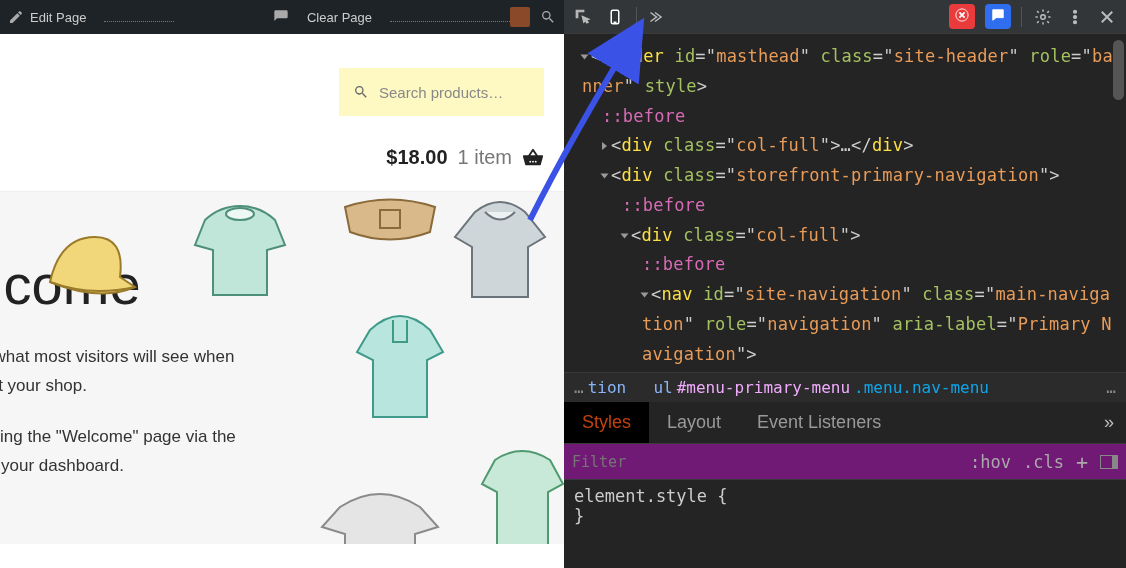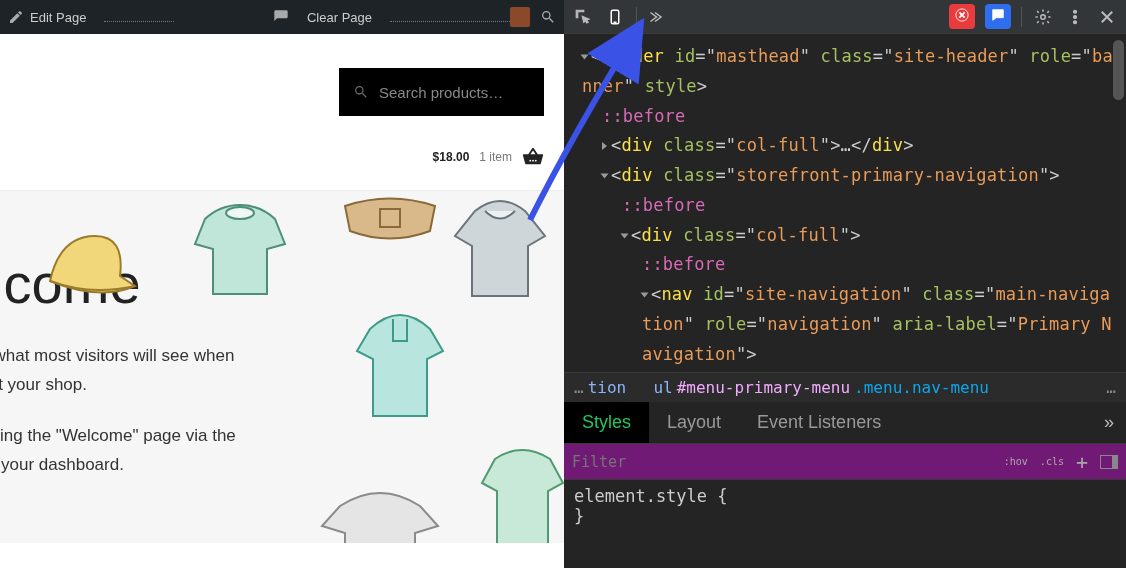--- a/index.html
+++ b/index.html
@@ -9,24 +9,24 @@
   
   .site { width: 564px; height: 568px; position: relative; background: #fff; }
   .adminbar { height: 34px; background: #1d2327; color: #ccc; display: flex; align-items: center; padding: 0 8px; font-size: 13px; }
   .adminbar .gap { flex: 1; }
   .adminbar .ab-item { display: flex; align-items: center; gap: 6px; margin-right: 18px; cursor: pointer; }
   .adminbar .dotted { width: 70px; height: 10px; border-bottom: 1px dotted #777; }
   .adminbar svg { width: 16px; height: 16px; fill: #aaa; }
   .avatar { width: 20px; height: 20px; background: #8a4a2a; border-radius: 2px; margin-right: 10px; }
 
   .searchrow { display: flex; justify-content: flex-end; padding: 34px 20px 20px; }
-  .searchbox { width: 205px; height: 48px; background: #000000; display: flex; align-items: center; padding: 0 14px; color: #888; font-size: 15px; gap: 10px; }
+  .searchbox { width: 205px; height: 48px; background: #fef9c3; display: flex; align-items: center; padding: 0 14px; color: #888; font-size: 15px; gap: 10px; }
   .searchbox svg { width: 16px; height: 16px; fill: #666; }
 
-  .cartrow { display: flex; justify-content: flex-end; align-items: center; padding: 10px 20px 22px; gap: 10px; color: #444; font-size: 12px; border-bottom: 1px solid #eee; }
+  .cartrow { display: flex; justify-content: flex-end; align-items: center; padding: 10px 20px 22px; gap: 10px; color: #444; font-size: 20px; border-bottom: 1px solid #eee; }
   .cartrow .price { font-weight: 700; color: #222; }
   .cartrow .count { color: #777; }
   .cartrow svg { width: 22px; height: 22px; fill: #222; }
 
   .hero { position: relative; height: 352px; background: #f6f6f6; overflow: hidden; padding: 60px 0 0 0; }
   .hero h1 { font-size: 56px; font-weight: 400; color: #222; margin-left: -40px; }
   .hero p { font-size: 17px; color: #333; margin-left: -50px; margin-top: 26px; line-height: 1.7; }
   .hero p.p2 { margin-top: 22px; }
 
   .doodle { position: absolute; }
@@ -59,26 +59,26 @@
   .be { color:#d76bb5; } 
   .el { color:#ccc; }
   .ind1 { padding-left: 20px; } .ind2 { padding-left: 40px; } .ind3 { padding-left: 60px; }
 
   .crumbs { height: 30px; background: #2b2b2b; border-top:1px solid #3a3a3a; display:flex; align-items:center; padding: 0 10px; font-size:16px; gap:4px; color:#bbb; }
   .crumbs .e { color:#888; }
   .crumbs .sel { color:#f0abfc; }
 
   .panels { height: 42px; display:flex; align-items:stretch; border-bottom:1px solid #3a3a3a; font-family: -apple-system, Arial, sans-serif; font-size:18px; }
   .panels .tab { padding: 0 18px; display:flex; align-items:center; color:#999; cursor:pointer; }
-  .panels .tab.active { background:#000; color:#22c55e; }
+  .panels .tab.active { background:#000; color:#c2410c; }
   .panels .more { margin-left:auto; padding:0 12px; display:flex; align-items:center; color:#bbb; }
 
   .filterbar { height: 36px; display:flex; align-items:center; border-bottom:1px solid #3a3a3a; padding:0 8px; gap:12px; font-size:15px; background:#701a75; }
   .filterbar input { flex:1; background:transparent; border:none; color:#ccc; font-size:15px; outline:none; font-family: inherit; }
-  .filterbar .ctl { color:#aaa; cursor:pointer; font-size:10px; }
+  .filterbar .ctl { color:#aaa; cursor:pointer; font-size:17px; }
   .filterbar .plus { font-size:20px; }
   .filterbar .box { border:1px solid #888; width:18px; height:14px; position:relative; }
   .filterbar .box::after { content:""; position:absolute; right:-1px; top:-1px; bottom:-1px; width:6px; background:#888; }
 
   .cssbody { padding: 6px 10px; font-size:17px; color:#ccc; }
 
   .vscroll { position:absolute; right:2px; top:40px; width:11px; height:60px; background:#555; border-radius:6px; }
 </style>
 </head>
 <body>

